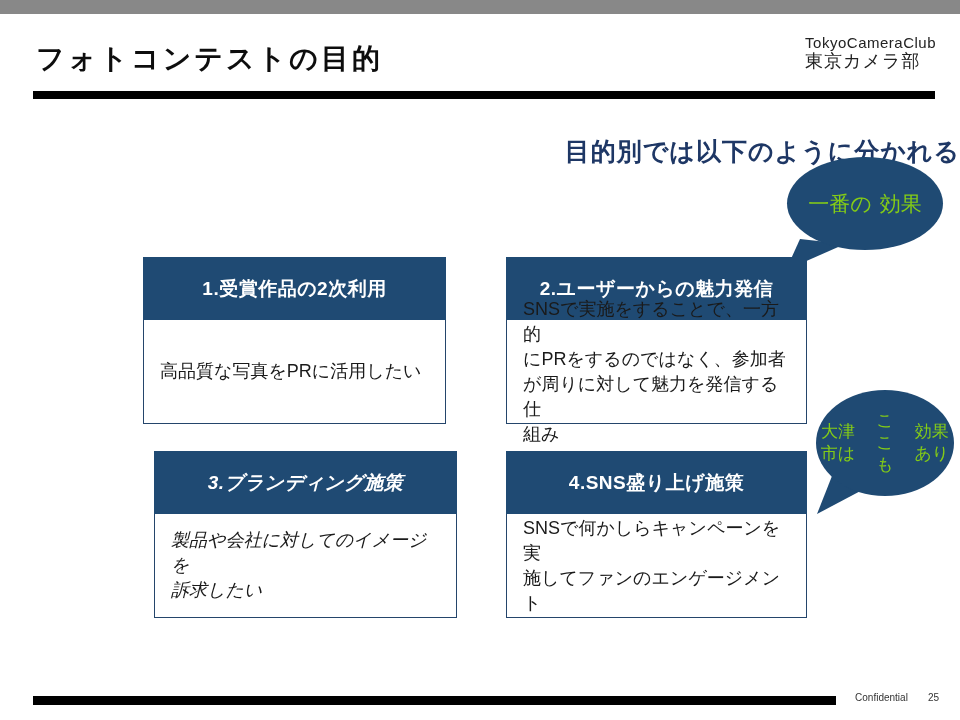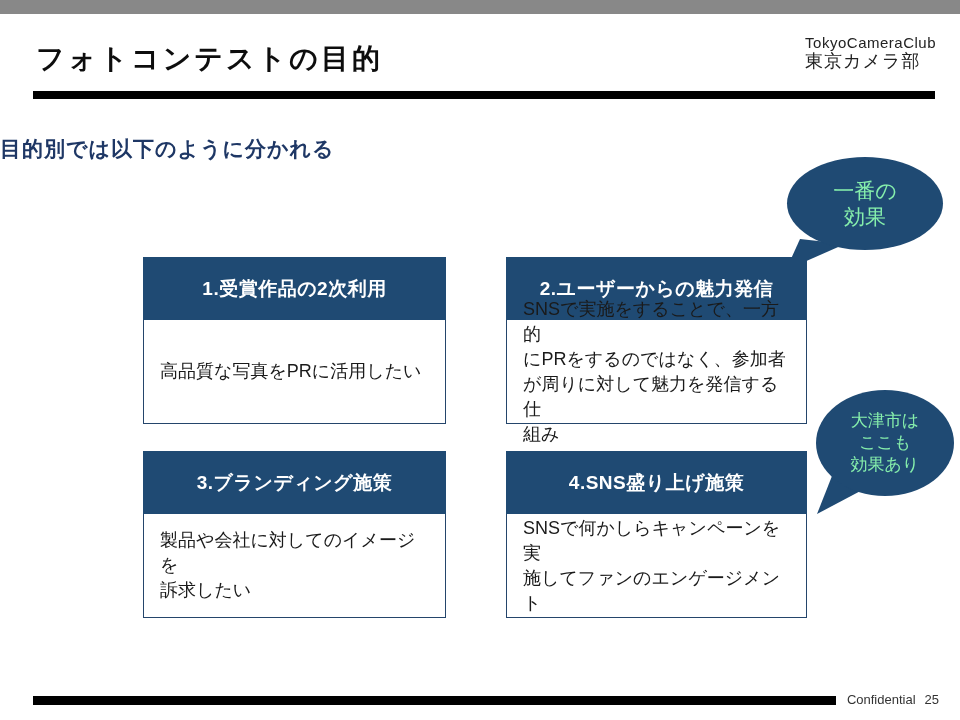--- a/index.html
+++ b/index.html
@@ -9,53 +9,53 @@
   }
   .title{
     position:absolute;left:36px;top:26px;font-size:28px;font-weight:bold;
     color:#0d0d0d;letter-spacing:3px;white-space:nowrap;
   }
   .logo{position:absolute;right:24px;top:20px;text-align:left;color:#222;line-height:1.15;}
   .logo-en{font-size:15px;letter-spacing:0.5px;}
   .logo-jp{font-size:18px;letter-spacing:1px;}
   .rule-top{position:absolute;left:33px;top:77px;width:902px;height:8px;background:#000;}
   .subtitle{
-    position:absolute;left:0;top:121px;width:960px;text-align:left;
-    font-size:21px;font-weight:bold;color:#1e3765;letter-spacing:1px;
+    position:absolute;left:0;top:121px;width:960px;text-align:right;
+    font-size:25px;font-weight:bold;color:#1e3765;letter-spacing:1px;
   }
   .bubble{
     position:absolute;background:#1f4a73;border-radius:50%;
-    display:flex;flex-direction:column;align-items:center;justify-content:center;
-    color:#86efac;text-align:center;
+    display:flex;flex-direction:row;align-items:center;justify-content:center;
+    color:#84cc16;text-align:center;gap:8px;
   }
   .bubble-1{left:787px;top:143px;width:156px;height:93px;font-size:21px;line-height:26px;}
   .bubble-2{left:816px;top:376px;width:138px;height:106px;font-size:17px;line-height:22px;}
   .tail{position:absolute;background:#1f4a73;}
   .tail-1{left:784px;top:220px;width:64px;height:40px;
     clip-path:polygon(16px 5px,2px 36px,61px 10px);}
   .tail-2{left:815px;top:458px;width:56px;height:46px;
     clip-path:polygon(17px 4px,2px 42px,53px 15px);}
   .box{position:absolute;width:303px;}
   .box-1{left:143px;top:243px;}
   .box-2{left:506px;top:243px;width:301px;}
-  .box-3{left:143px;top:437px;}
+  .box-3{left:154px;top:437px;font-style:italic;}
   .box-4{left:506px;top:437px;width:301px;}
   .box-header{
     height:63px;background:#1f4a73;color:#ffffff;font-weight:bold;font-size:19px;
     display:flex;align-items:center;justify-content:center;letter-spacing:0.5px;
   }
   .box-body{
     height:103px;background:#ffffff;border:1px solid #24456b;border-top:none;
     display:flex;flex-direction:column;justify-content:center;
     padding:0 16px;font-size:18px;line-height:25px;color:#1a1a1a;
   }
   .rule-bottom{position:absolute;left:33px;top:682px;width:803px;height:9px;background:#000;}
   .confidential{
-    position:absolute;right:21px;top:678px;font-size:13px;color:#333;
-    display:flex;gap:9px;align-items:baseline;
+    position:absolute;right:21px;top:678px;font-size:10px;color:#333;
+    display:flex;gap:20px;align-items:baseline;
   }
 </style>
 </head>
 <body>
 
 <div class="slide">
 
   <div class="title">フォトコンテストの目的</div>
 
   <div class="logo">

